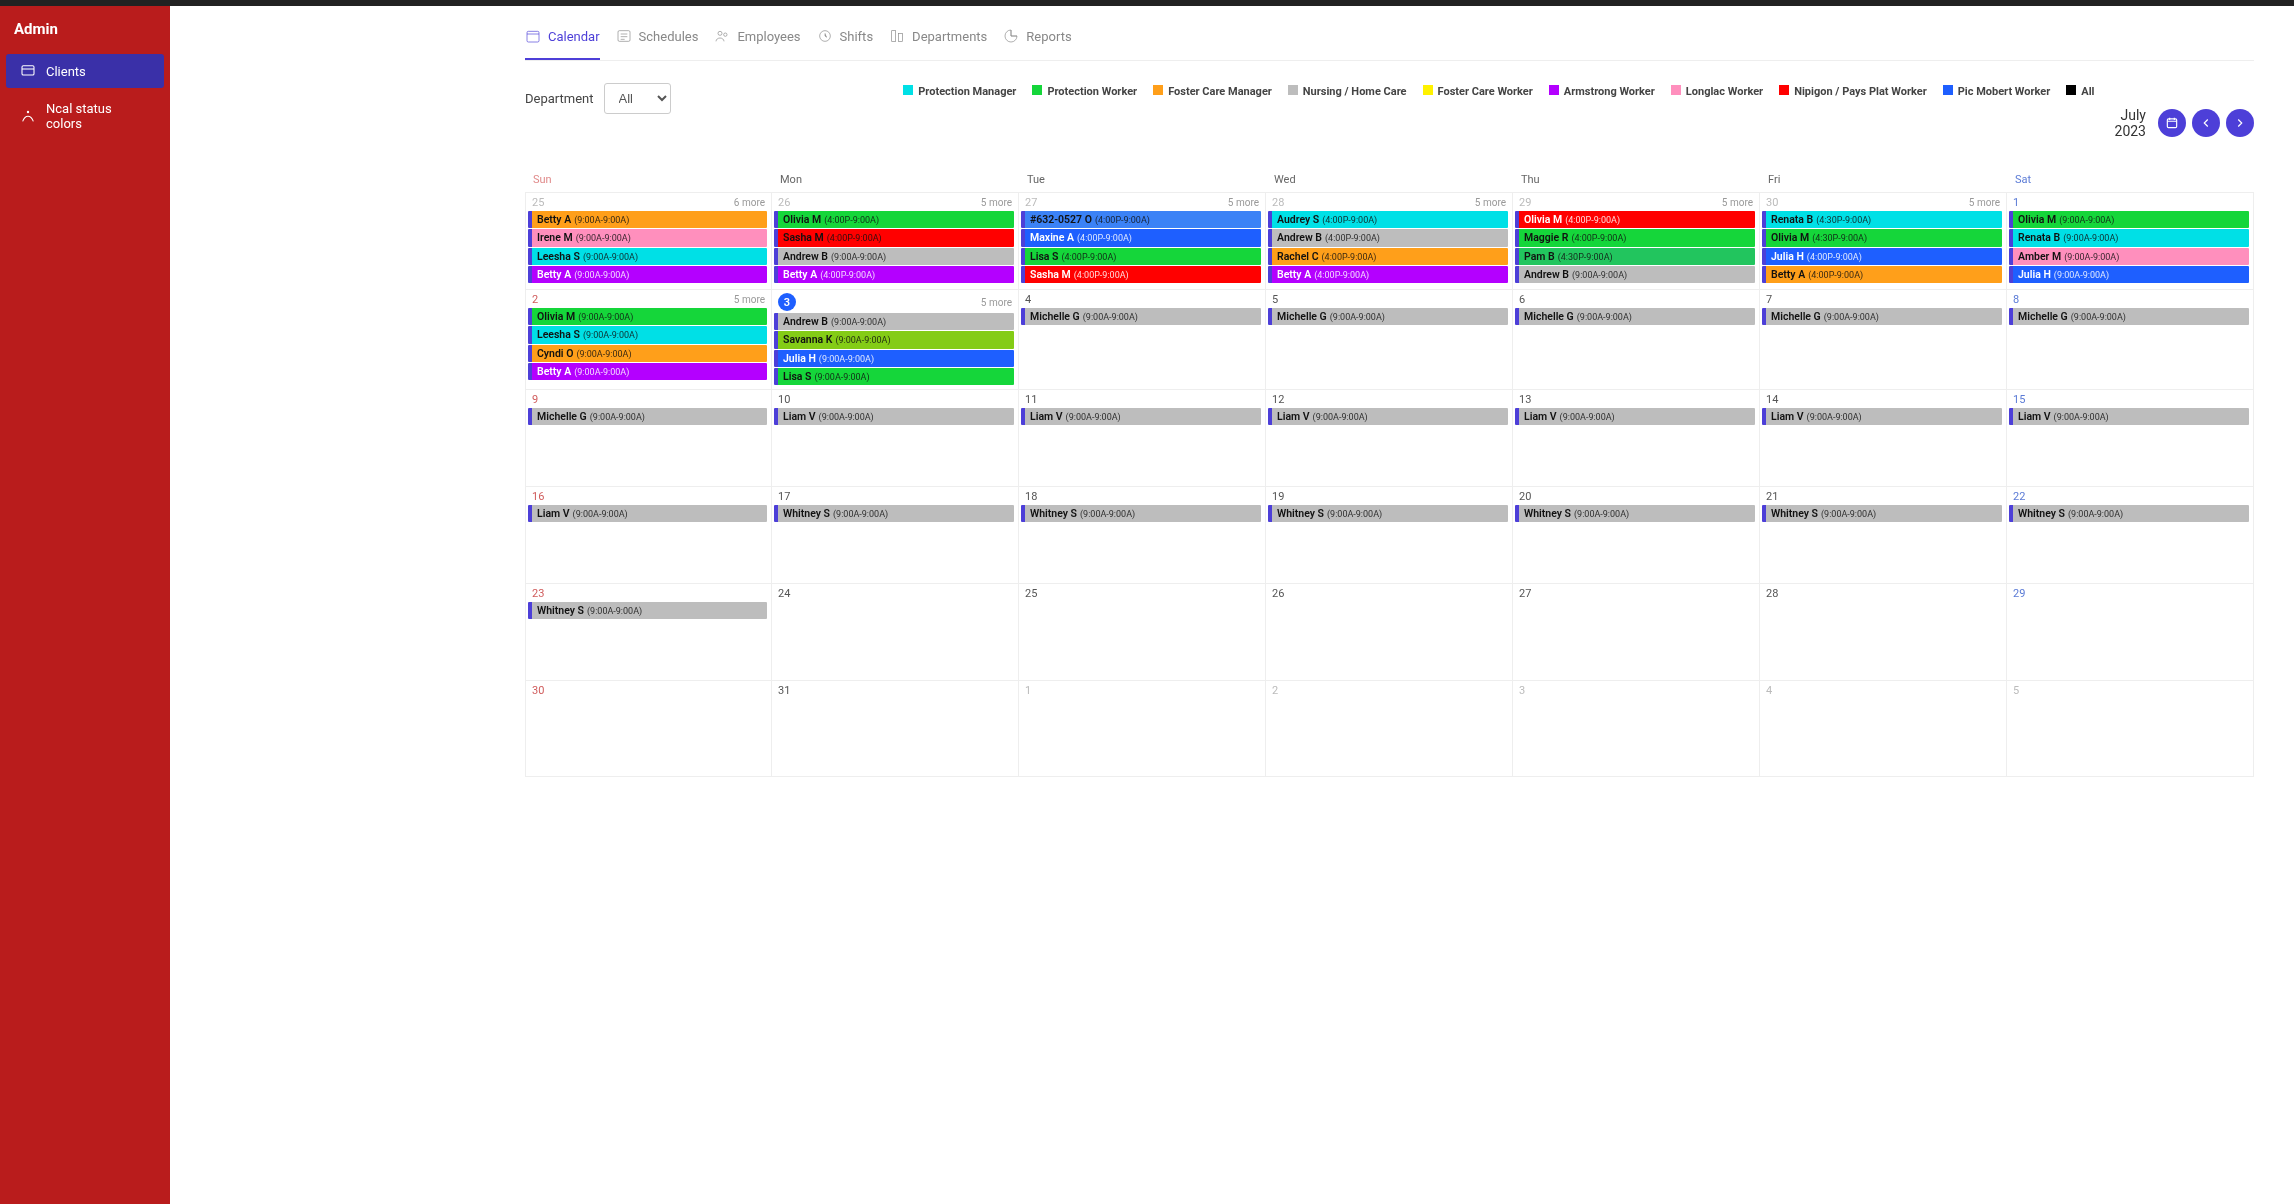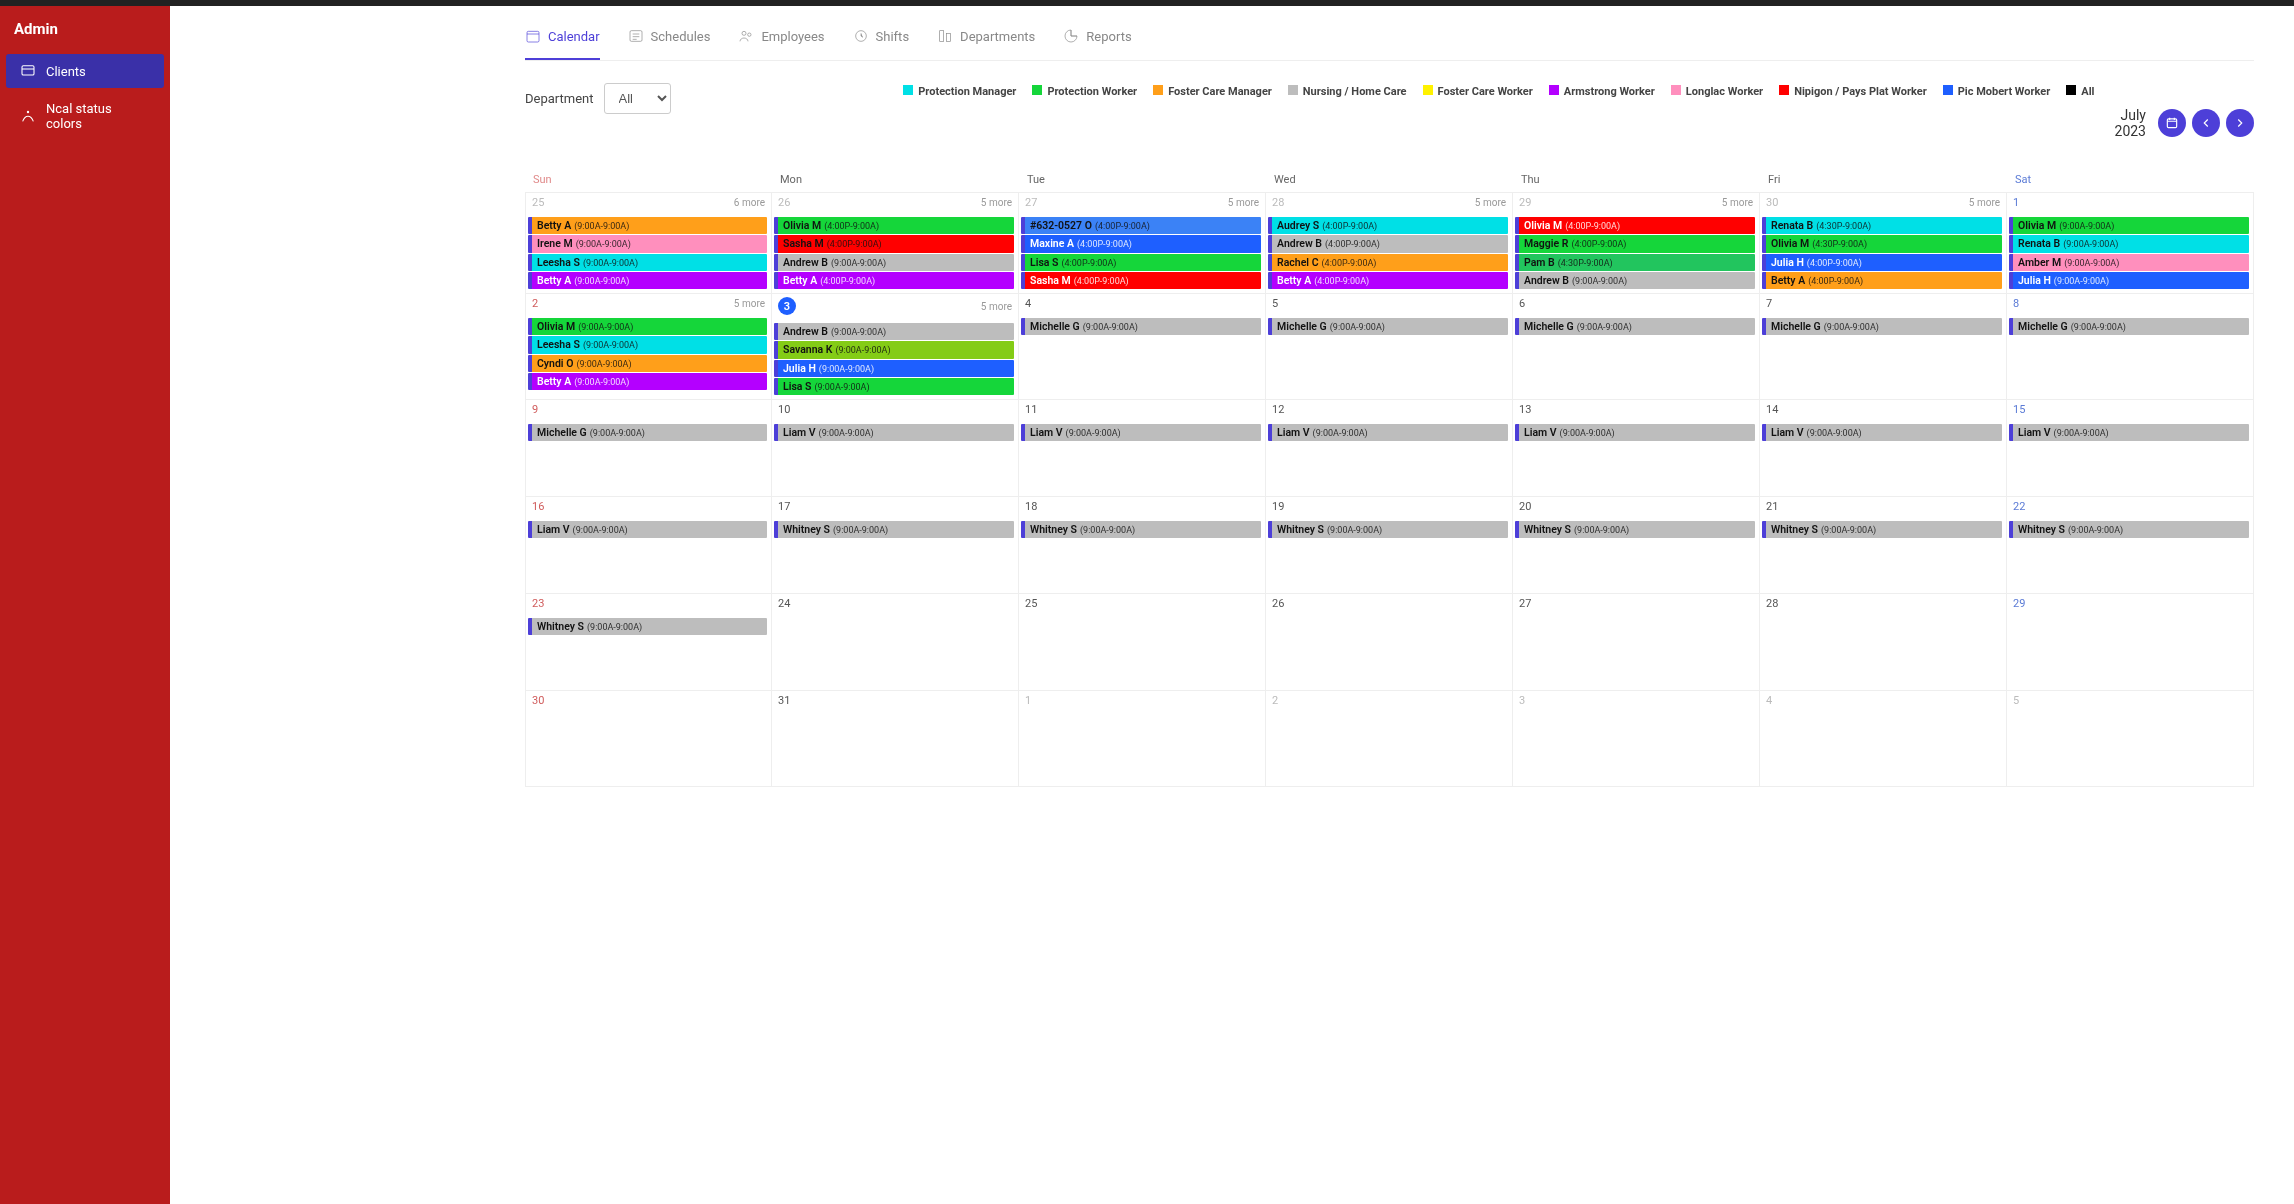--- a/index.html
+++ b/index.html
@@ -42,21 +42,21 @@
   .side-icon svg { width:16px; height:16px; stroke:#fff; fill:none; stroke-width:1.6; }
 
   .main {
     flex: 1;
     padding: 18px 40px 40px 355px;
   }
 
   
   .tabs {
     display: flex;
-    gap: 28px;
+    gap: 16px;
     border-bottom: 1px solid #eee;
     margin-bottom: 22px;
   }
   .tab {
     display: flex;
     align-items: center;
     gap: 7px;
     padding: 10px 0 14px;
     color: #888;
     font-size: 13px;
@@ -114,21 +114,21 @@
   .day {
     border-right:1px solid #eee;
     min-height:96px;
     padding:0 0 4px 0;
     position:relative;
   }
   .day:first-child { border-left:1px solid #eee;}
   .week:last-child .day { border-bottom:1px solid #eee;}
   .day-head {
     display:flex; justify-content:space-between; align-items:center;
-    padding:3px 6px 8px;
+    padding:3px 6px 2px;
     font-size:11px;
     text-align:right;
   }
   .day-num { color:#555; }
   .day-num.muted { color:#bbb; }
   .day-num.sun { color:#d05c5c; }
   .day-num.sat { color:#5b7bd6; }
   .day-num.today {
     background:#1e5fff; color:#fff; width:18px; height:18px;
     display:inline-flex;align-items:center;justify-content:center;border-radius:50%;

